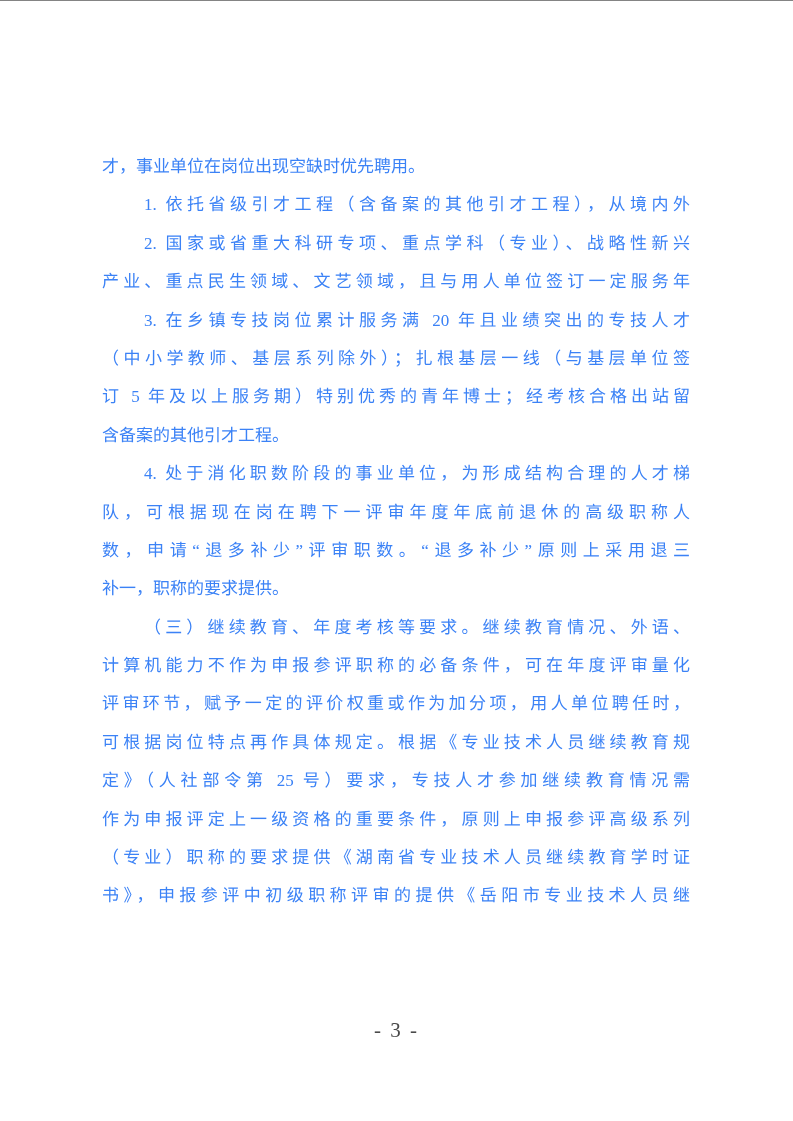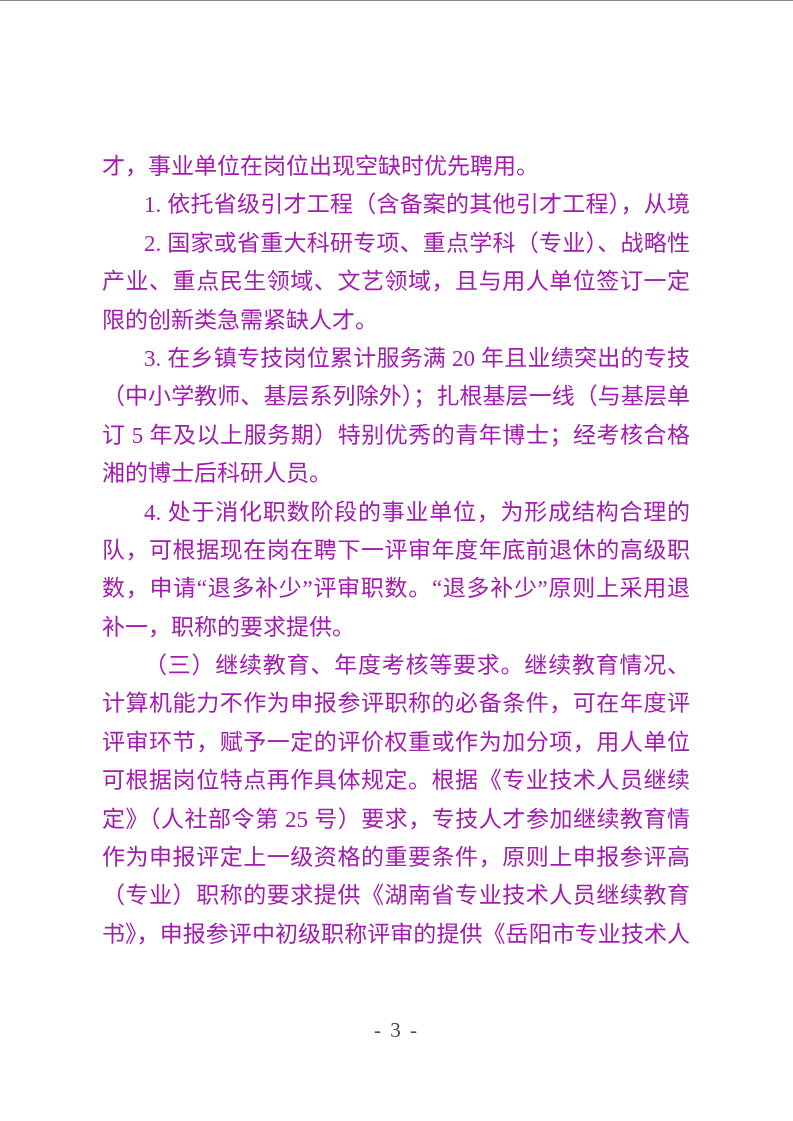--- a/index.html
+++ b/index.html
@@ -26,22 +26,22 @@
   }
   .content {
     position: absolute;
     left: 102px;
     top: 148px;
     width: 588px;
   }
   .line {
     height: 38.4px;
     line-height: 38.4px;
-    font-size: 23px;
-    color: #a21caf;
+    font-size: 17px;
+    color: #3b82f6;
     text-align: justify;
     text-align-last: left;
     text-justify: inter-character;
     overflow: hidden;
   }
   .line.just {
     text-align-last: justify;
   }
   .line.indent {
     text-indent: 42px;
@@ -61,25 +61,24 @@
 </head>
 <body>
 
 <div class="page">
   <div class="scan-edge"></div>
   <div class="content">
       <div class="line">才，事业单位在岗位出现空缺时优先聘用。</div>
       <div class="line indent just">1. 依托省级引才工程（含备案的其他引才工程），从境内外</div>
       <div class="line indent just">2. 国家或省重大科研专项、重点学科（专业）、战略性新兴</div>
       <div class="line just">产业、重点民生领域、文艺领域，且与用人单位签订一定服务年</div>
-      <div class="line">限的创新类急需紧缺人才。</div>
       <div class="line indent just">3. 在乡镇专技岗位累计服务满 20 年且业绩突出的专技人才</div>
       <div class="line just">（中小学教师、基层系列除外）；扎根基层一线（与基层单位签</div>
       <div class="line just">订 5 年及以上服务期）特别优秀的青年博士；经考核合格出站留</div>
-      <div class="line">湘的博士后科研人员。</div>
+      <div class="line">含备案的其他引才工程。</div>
       <div class="line indent just">4. 处于消化职数阶段的事业单位，为形成结构合理的人才梯</div>
       <div class="line just">队，可根据现在岗在聘下一评审年度年底前退休的高级职称人</div>
       <div class="line just">数，申请“退多补少”评审职数。“退多补少”原则上采用退三</div>
       <div class="line">补一，职称的要求提供。</div>
       <div class="line indent just">（三）继续教育、年度考核等要求。继续教育情况、外语、</div>
       <div class="line just">计算机能力不作为申报参评职称的必备条件，可在年度评审量化</div>
       <div class="line just">评审环节，赋予一定的评价权重或作为加分项，用人单位聘任时，</div>
       <div class="line just">可根据岗位特点再作具体规定。根据《专业技术人员继续教育规</div>
       <div class="line just">定》（人社部令第 25 号）要求，专技人才参加继续教育情况需</div>
       <div class="line just">作为申报评定上一级资格的重要条件，原则上申报参评高级系列</div>

